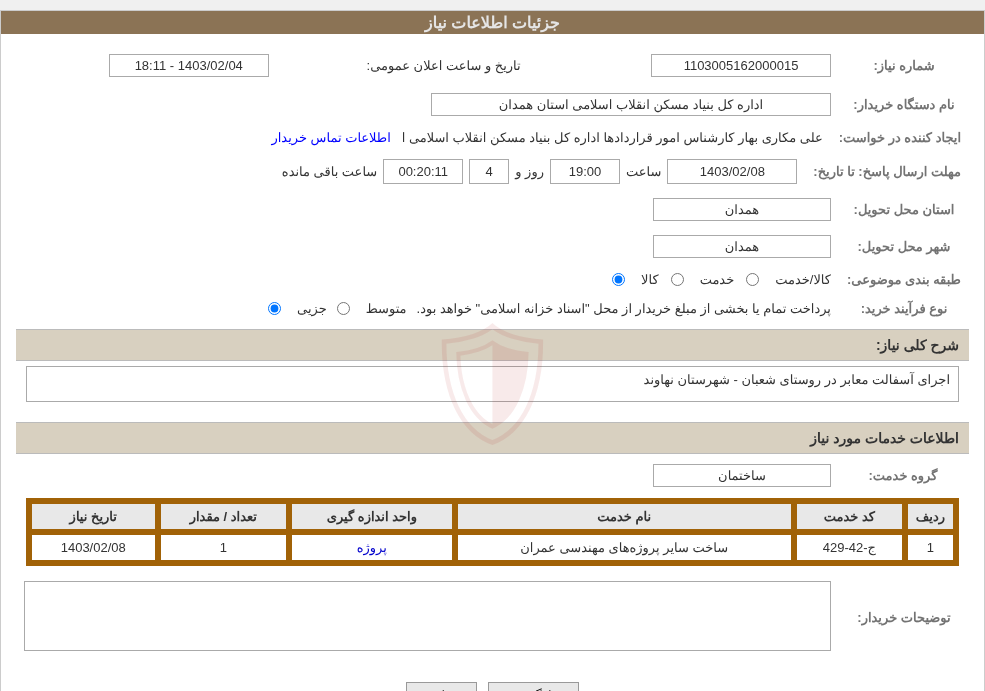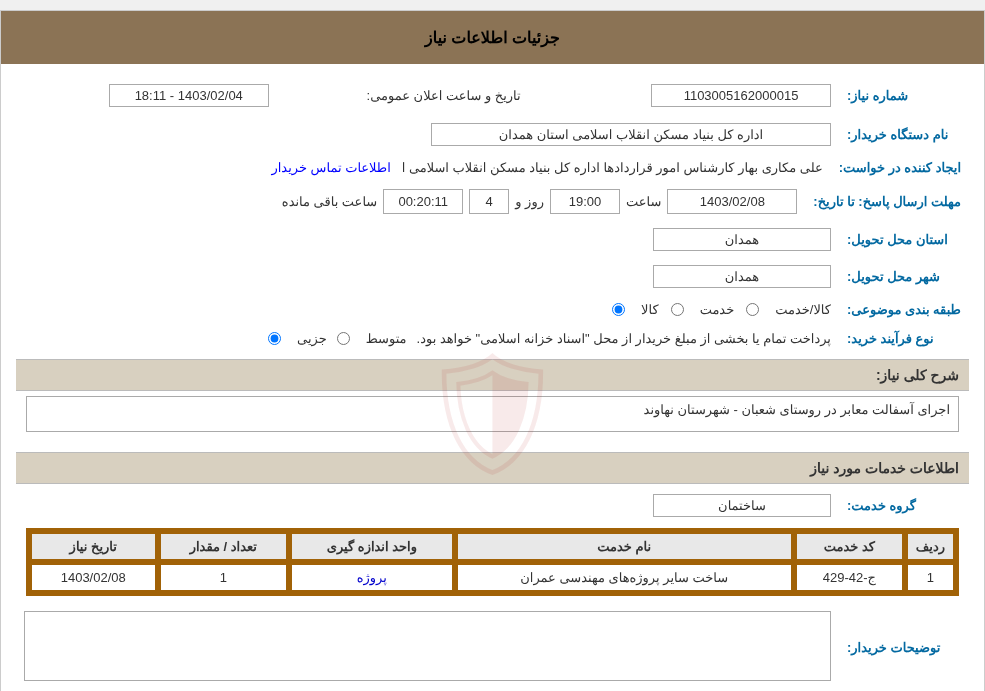--- a/index.html
+++ b/index.html
@@ -11,43 +11,43 @@
       color: #333;
     }
     .page-wrapper {
       max-width: 985px;
       margin: 10px auto;
       background: #fff;
       border: 1px solid #ccc;
     }
     .header-bar {
       background: #8B7355;
-      color: #000000;
-      text-align: center;
-      padding: 17px;
+      color: #e5e5e5;
+      text-align: center;
+      padding: 2px;
       font-size: 16px;
       font-weight: bold;
     }
     .content-area {
       padding: 15px;
     }
     .section-table {
       width: 100%;
       border-collapse: collapse;
       margin-bottom: 10px;
     }
     .section-table td {
       padding: 5px 8px;
       vertical-align: middle;
     }
     .label-cell {
-      text-align: left;
+      text-align: center;
       font-weight: bold;
       white-space: nowrap;
-      color: #0369a1;
+      color: #737373;
       width: 130px;
     }
     .value-cell {
       text-align: right;
     }
     .input-box {
       border: 1px solid #aaa;
       padding: 3px 6px;
       background: #fff;
       min-height: 22px;

